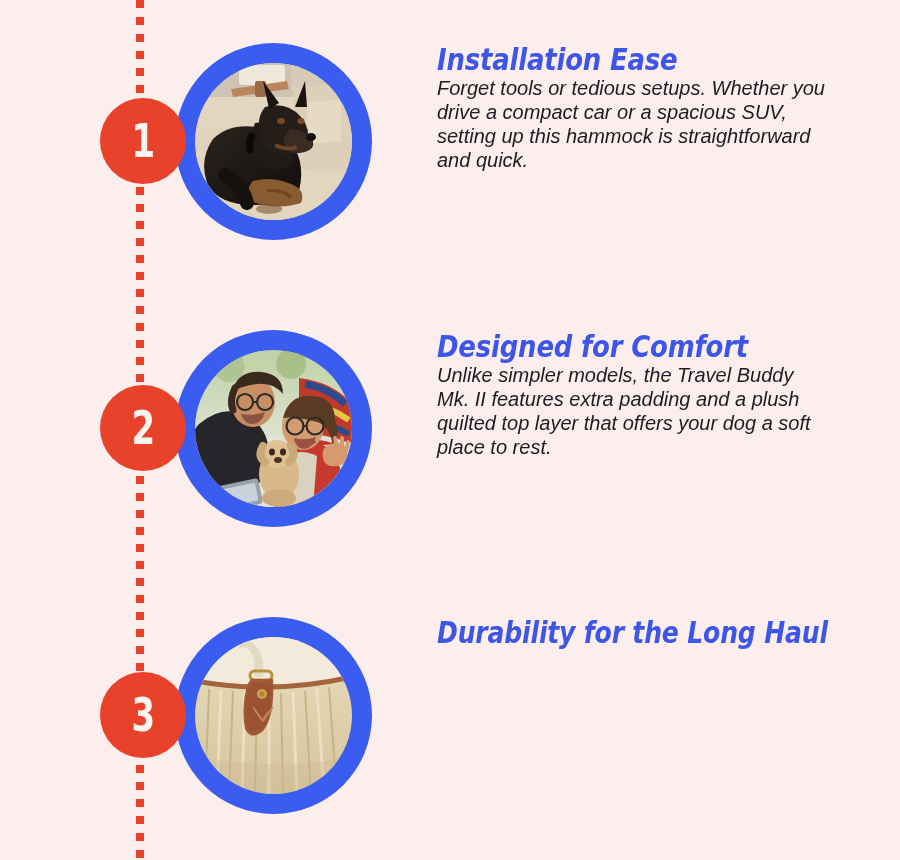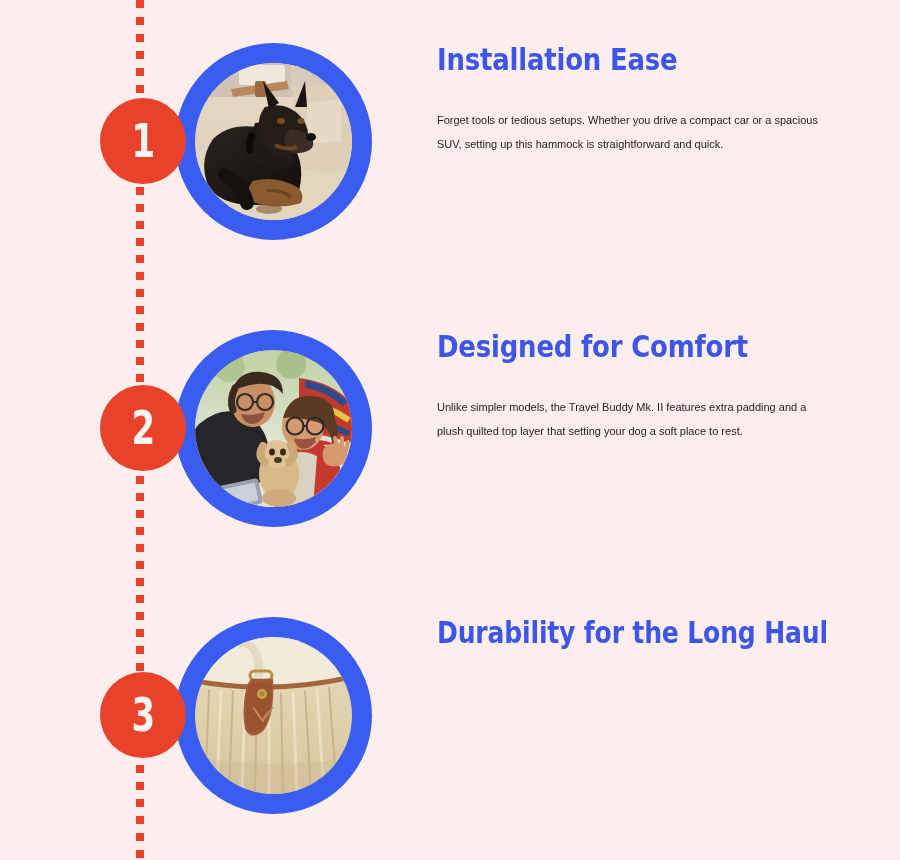--- a/index.html
+++ b/index.html
@@ -97,37 +97,37 @@
     height: 100%;
     display: block;
   }
 
   
   .feature-text {
     position: absolute;
     left: 437px;
     top: 0;
     width: 400px;
+    font-style: italic;
   }
   .feature-heading {
     color: #3D56E8;
     font-family: "Liberation Sans Narrow", "DejaVu Sans Condensed", "Liberation Sans", sans-serif;
     font-size: 31px;
     font-weight: bold;
     line-height: 1.05;
     letter-spacing: -0.2px;
     transform: scaleX(0.93);
     transform-origin: left center;
     white-space: nowrap;
   }
   .feature-body {
-    margin-top: 32px;
     color: #201A24;
     font-family: "Liberation Sans", sans-serif;
-    font-size: 11px;
+    font-size: 20px;
     font-weight: 400;
     line-height: 24px;
     width: 392px;
   }
   .row-3 .feature-heading { font-size: 30px; }
 </style>
 </head>
 <body>
 
 <div class="timeline-rail"></div>
@@ -268,21 +268,21 @@
         <path d="M68 96 q-6 10 2 16" stroke="#CBA878" stroke-width="8" fill="none" stroke-linecap="round"></path>
         <path d="M96 96 q6 10 -2 16" stroke="#CBA878" stroke-width="8" fill="none" stroke-linecap="round"></path>
         <path d="M70 140 q14 6 28 0" stroke="#C7A madness" stroke-width="0" fill="none"></path>
         <ellipse cx="84" cy="148" rx="17" ry="9" fill="#CDA97C"></ellipse>
       </svg>
     </div>
   </div>
 
   <div class="feature-text">
     <h2 class="feature-heading">Designed for Comfort</h2>
-    <p class="feature-body">Unlike simpler models, the Travel Buddy Mk. II features extra padding and a plush quilted top layer that setting your dog a soft place to rest.</p>
+    <p class="feature-body">Unlike simpler models, the Travel Buddy Mk. II features extra padding and a plush quilted top layer that offers your dog a soft place to rest.</p>
   </div>
 </section>
 
 <section class="feature-row row-3">
 
   <div class="step-badge">
     <span class="step-badge-number">3</span>
   </div>
 
   <div class="photo-ring">

